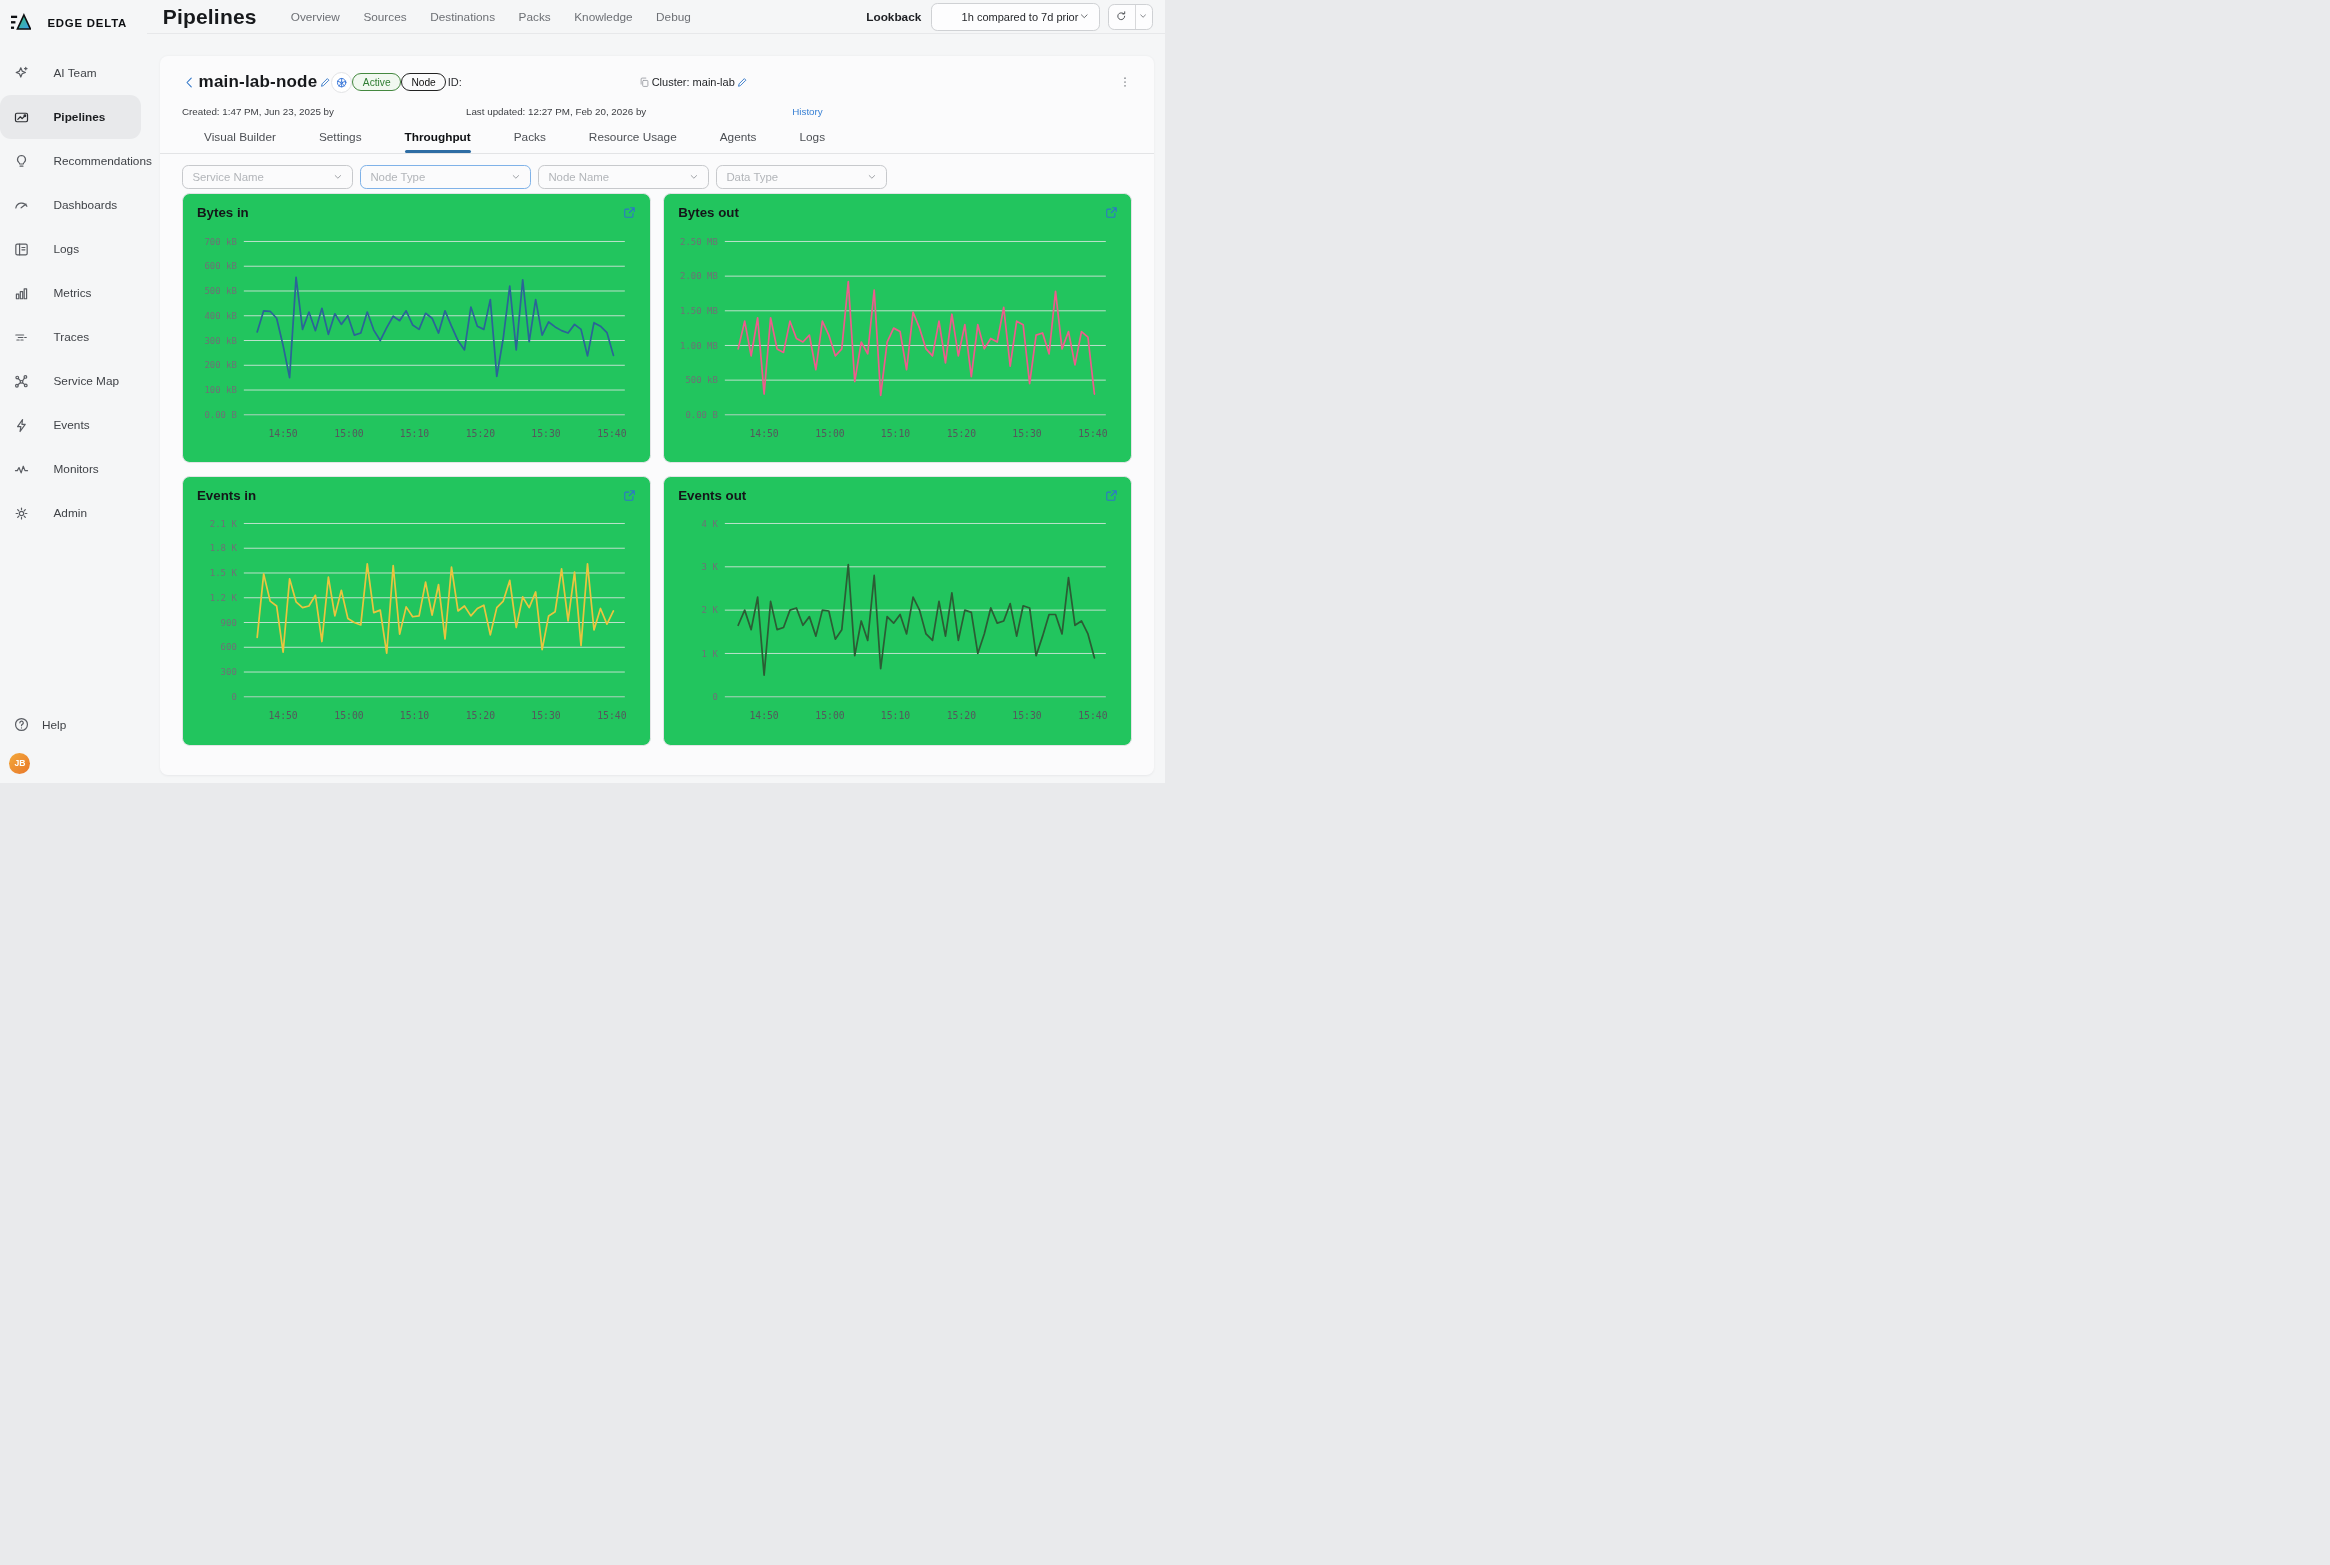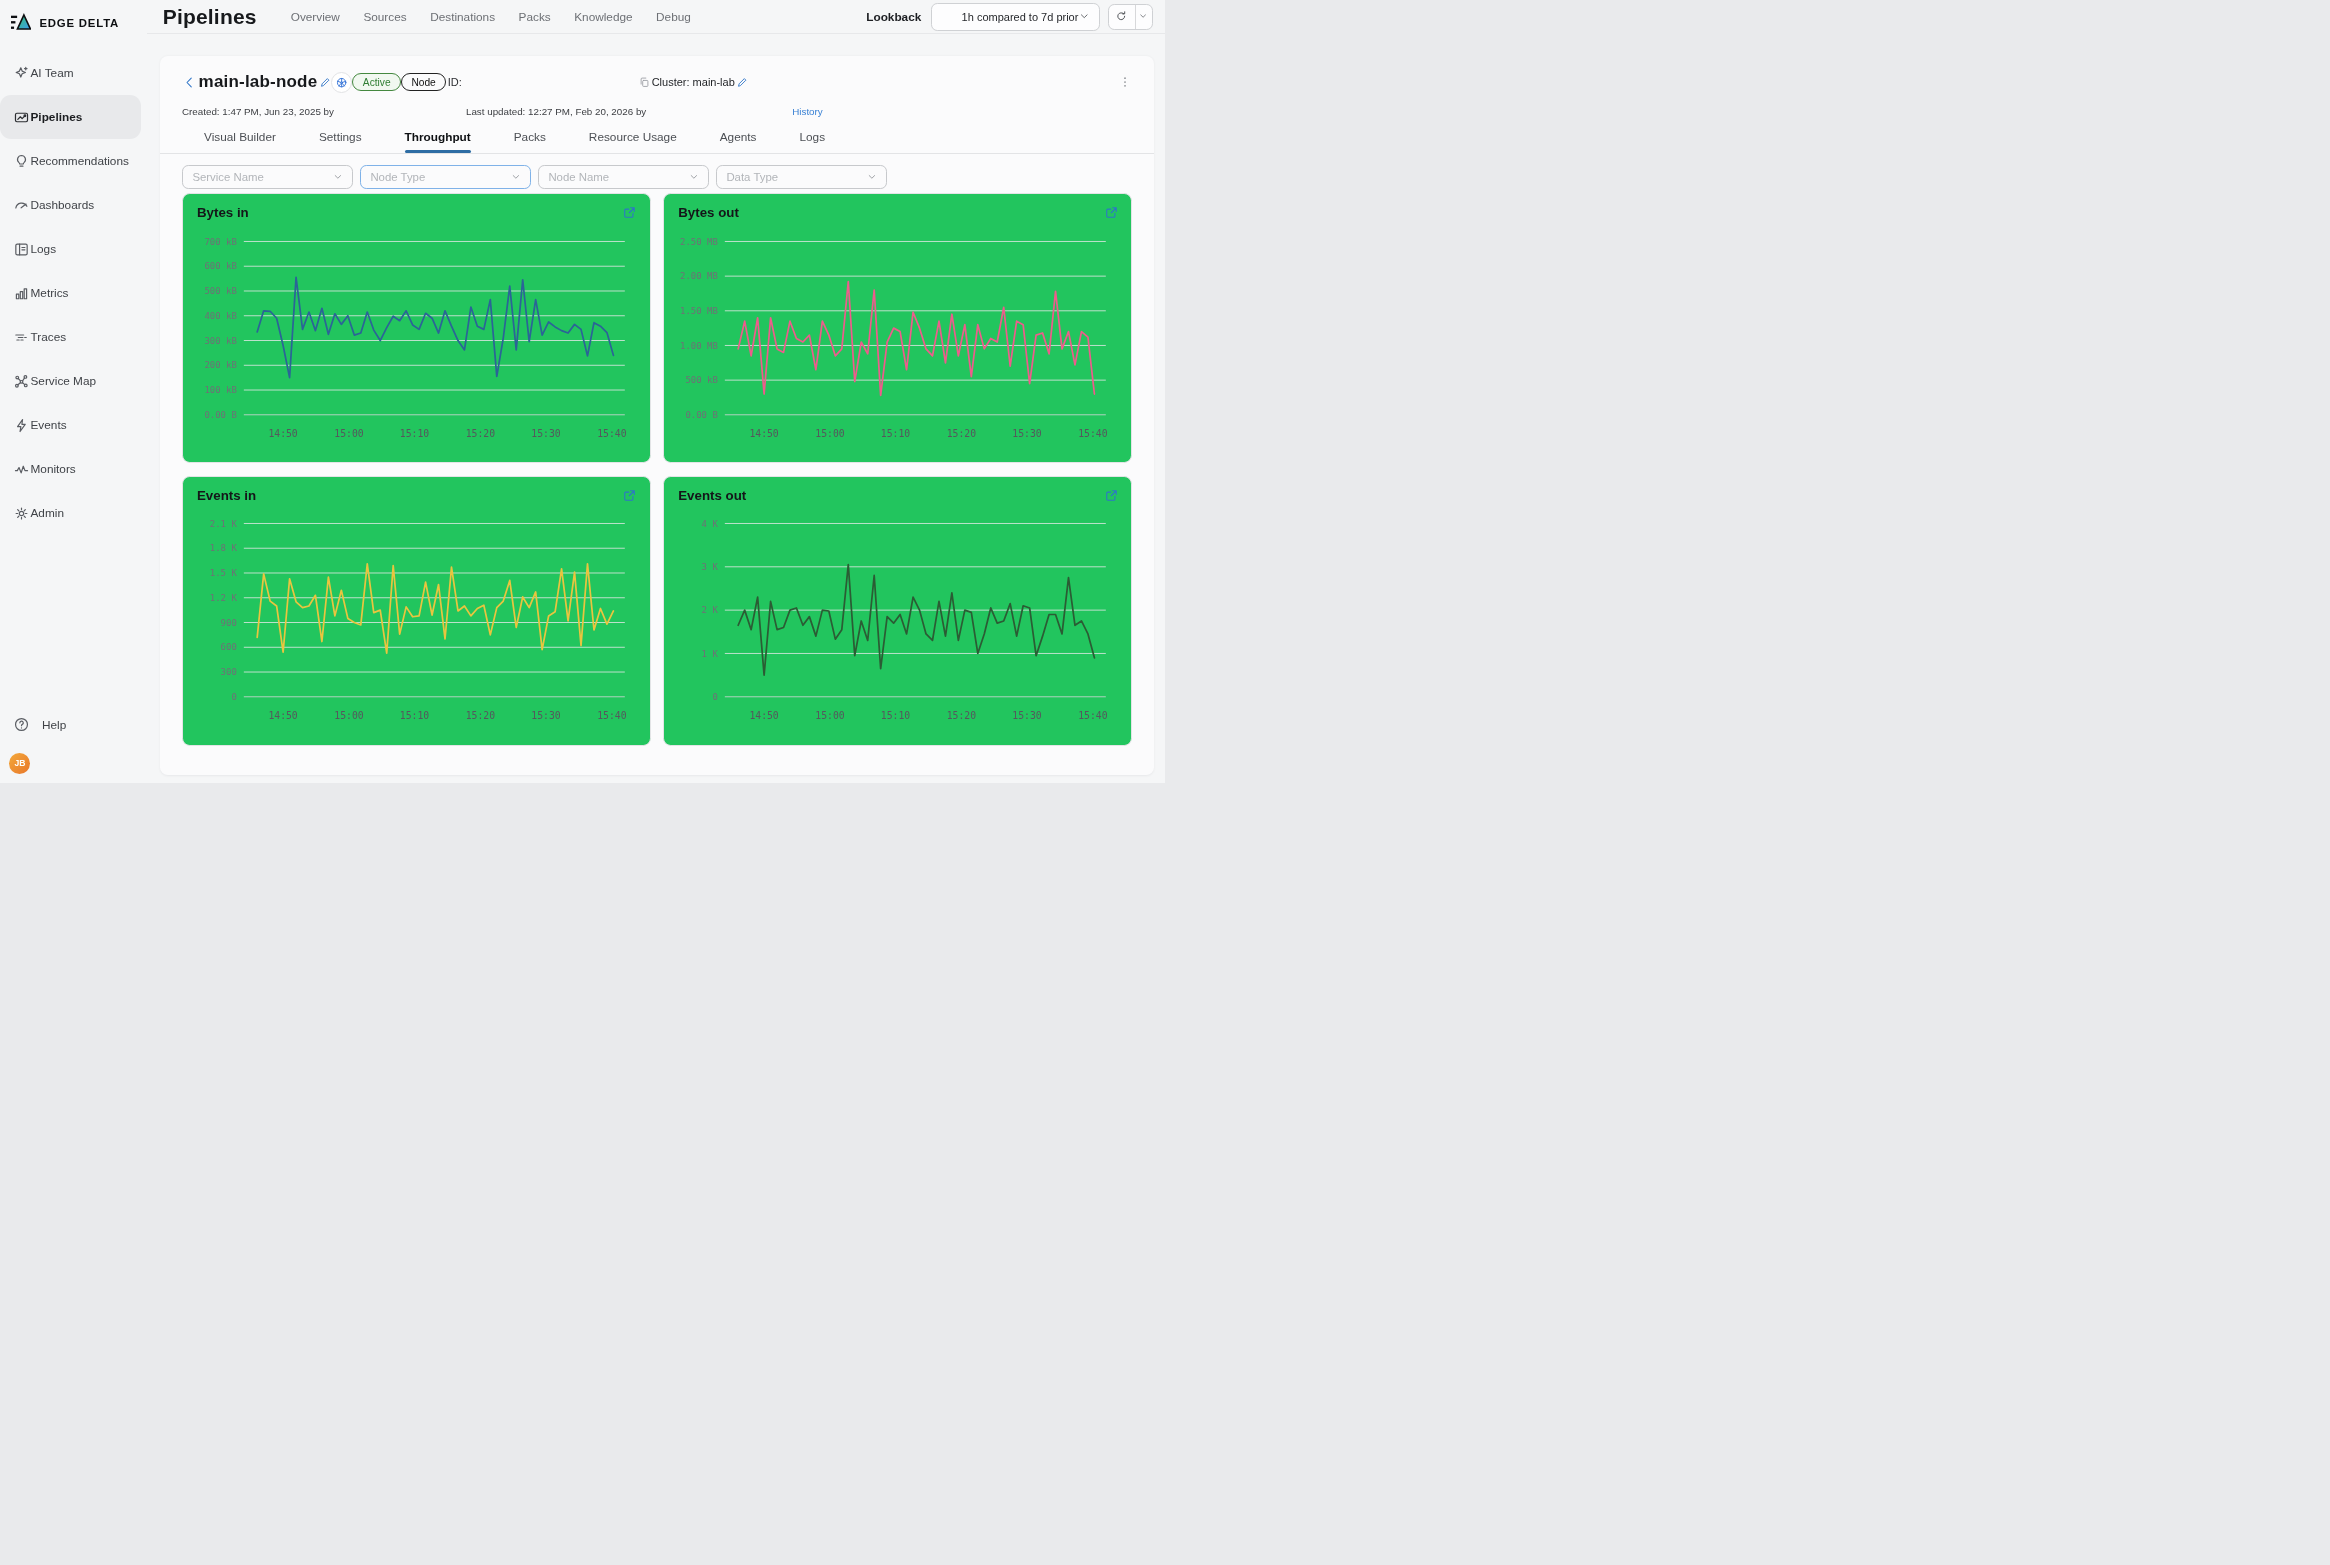--- a/index.html
+++ b/index.html
@@ -13,25 +13,25 @@
   .screen{
     position:relative; width:1165px; height:783px;
     background:#f5f6f7; overflow:hidden;
   }
 
   
   .sidebar{
     position:absolute; left:0; top:0; bottom:0; width:147px;
     background:#f5f6f7; z-index:5; display:flex; flex-direction:column;
   }
-  .logo{ display:flex; align-items:center; gap:8px; padding:11px 0 0 11px; height:34px; }
+  .logo{ display:flex; align-items:center; gap:16px; padding:11px 0 0 11px; height:34px; }
   .logo-text{ font-weight:800; font-size:11.4px; letter-spacing:0.8px; color:#0d0f12; white-space:nowrap; }
   .side-list{ margin-top:17px; }
   .side-item{
-    display:flex; align-items:center; gap:1px; height:44px;
+    display:flex; align-items:center; gap:24px; height:44px;
     padding:0 0 0 12.5px; margin:0 6.3px 0 0; border-radius:0 11px 11px 0;
     color:#3f4247; font-size:11.8px; cursor:pointer;
   }
   .side-item .sicon{ width:17px; height:17px; color:#5a5d63; flex:0 0 17px; }
   .side-item.active{ background:#e8e9eb; border-radius:11px; margin:0 6.3px 0 0; font-weight:600; color:#1b1d20;}
   .side-item.active .sicon{ color:#2a2c30; }
   .side-bottom{ position:absolute; left:0; bottom:0; width:100%; padding:0 0 9.4px 0; }
   .help-row{ display:flex; align-items:center; gap:12.5px; padding-left:12.5px; height:34px; color:#3f4247; font-size:11.8px; cursor:pointer;}
   .help-row .sicon{ width:17px; height:17px; color:#5a5d63;}
   .avatar{

